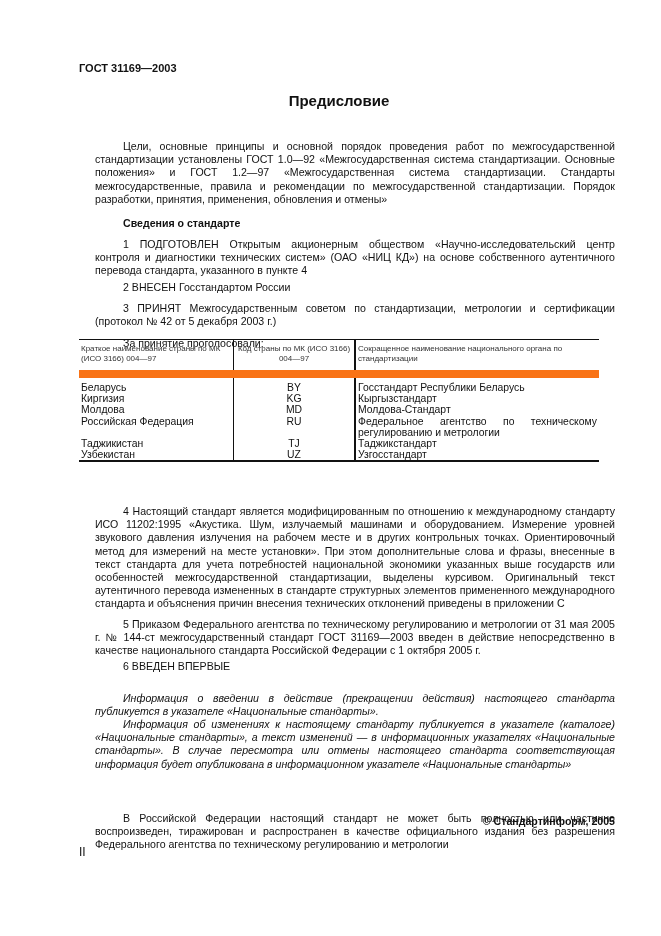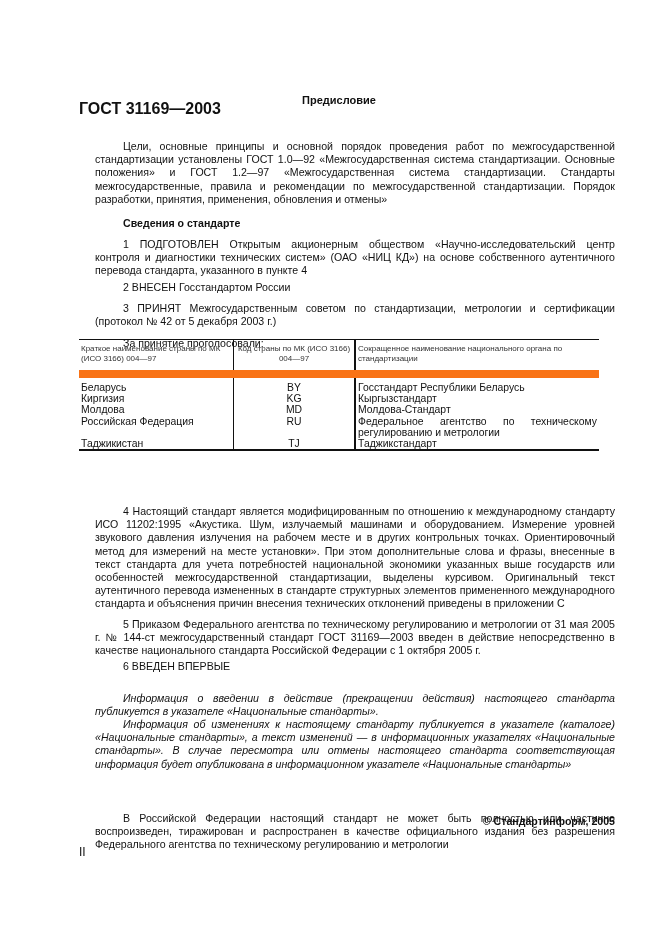--- a/index.html
+++ b/index.html
@@ -2,22 +2,22 @@
 <html><head>
   <meta charset="utf-8">
   <style>
     html, body { margin: 0; padding: 0; background: #ffffff; }
     body {
       width: 661px; height: 936px; position: relative; overflow: hidden;
       font-family: "Liberation Sans", sans-serif; color: #111;
       font-size: 10.6px; line-height: 13.2px;
     }
     .page { position: absolute; left: 79px; top: 0; width: 520px; }
-    .hdr { position: absolute; left: 0; top: 62px; font-weight: bold; font-size: 16px; margin-top: 40px; }
-    .title { position: absolute; left: 0; width: 520px; top: 94px; text-align: center; font-weight: bold; font-size: 11px; }
+    .hdr { position: absolute; left: 0; top: 62px; font-weight: bold; font-size: 11px; }
+    .title { position: absolute; left: 0; width: 520px; top: 94px; text-align: center; font-weight: bold; font-size: 15px; }
     .p { position: absolute; left: 0; width: 520px; text-align: justify; margin: 16px; }
     .ind { text-indent: 28px; }
     .bold { font-weight: bold; }
     .it { font-style: italic; }
     .right { text-align: right; }
     table.votes {
       position: absolute; left: 0; top: 339px; width: 520px;
       border-collapse: collapse; font-size: 10.4px; line-height: 11.2px;
       border-top: 1px solid #111; border-bottom: 2px solid #111;
     }
@@ -76,20 +76,25 @@
       <tr>
         <td class="c1">Российская Федерация</td>
         <td class="c2">RU</td>
         <td class="c3" style="text-align:justify;">Федеральное агентство по техническому регулированию и метрологии</td>
       </tr>
       <tr>
         <td class="c1">Таджикистан</td>
         <td class="c2">TJ</td>
         <td class="c3">Таджикстандарт</td>
       </tr>
+      <tr>
+        <td class="c1">Узбекистан</td>
+        <td class="c2">UZ</td>
+        <td class="c3">Узгосстандарт</td>
+      </tr>
     </tbody>
   </table>
 
   <p class="p ind" style="top:489px;">4 Настоящий стандарт является модифицированным по отношению к международному стандарту ИСО 11202:1995 «Акустика. Шум, излучаемый машинами и оборудованием. Измерение уровней звукового давления излучения на рабочем месте и в других контрольных точках. Ориентировочный метод для измерений на месте установки». При этом дополнительные слова и фразы, внесенные в текст стандарта для учета потребностей национальной экономики указанных выше государств или особенностей межгосударственной стандартизации, выделены курсивом. Оригинальный текст аутентичного перевода измененных в стандарте структурных элементов примененного международного стандарта и объяснения причин внесения технических отклонений приведены в приложении С</p>
   <p class="p ind" style="top:602px;">5 Приказом Федерального агентства по техническому регулированию и метрологии от 31 мая 2005 г. № 144-ст межгосударственный стандарт ГОСТ 31169—2003 введен в действие непосредственно в качестве национального стандарта Российской Федерации с 1 октября 2005 г.</p>
   <p class="p ind" style="top:644px;">6 ВВЕДЕН ВПЕРВЫЕ</p>
 
   <p class="p ind it" style="top:676px;">Информация о введении в действие (прекращении действия) настоящего стандарта публикуется в указателе «Национальные стандарты».</p>
   <p class="p ind it" style="top:702px;">Информация об изменениях к настоящему стандарту публикуется в указателе (каталоге) «Национальные стандарты», а текст изменений — в информационных указателях «Национальные стандарты». В случае пересмотра или отмены настоящего стандарта соответствующая информация будет опубликована в информационном указателе «Национальные стандарты»</p>
 

